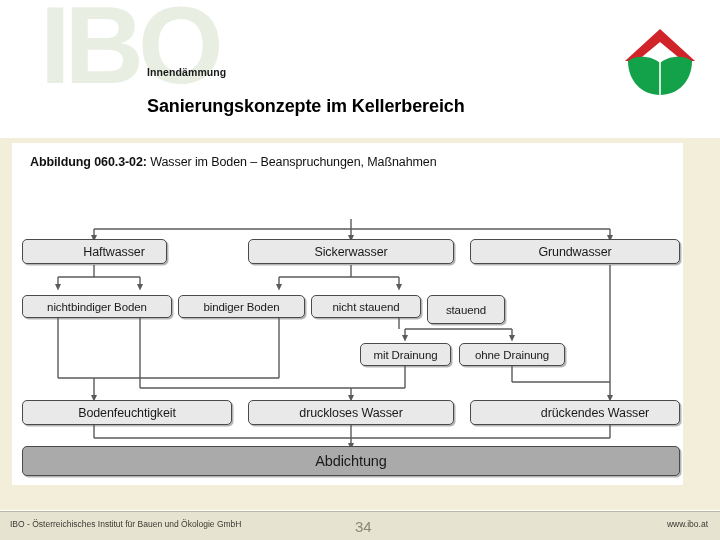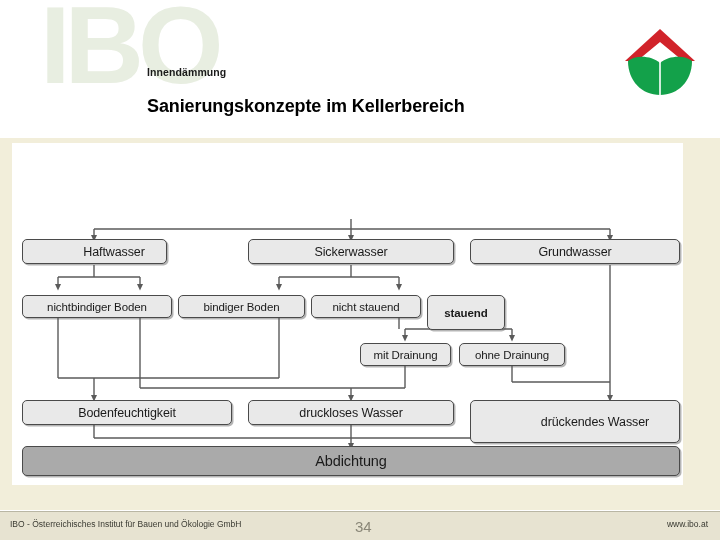--- a/index.html
+++ b/index.html
@@ -139,20 +139,23 @@
       <path d="M39 4 L74 36 L62 36 L39 17 L16 36 L4 36 Z" fill="#d1232a"></path>
       <path d="M39 38 C 30 30, 14 30, 7 36 C 7 56, 21 70, 39 70 C 39 58, 39 46, 39 38 Z" fill="#13a14a"></path>
       <path d="M39 38 C 48 30, 64 30, 71 36 C 71 56, 57 70, 39 70 C 39 58, 39 46, 39 38 Z" fill="#13a14a"></path>
       <path d="M39 37 L39 71" stroke="#ffffff" stroke-width="1.6" fill="none"></path>
     </svg>
   </div>
 
   <div id="cream"></div>
   <div id="figurepanel"></div>
 
+  <div id="caption">
+    <span class="cap-bold">Abbildung 060.3-02:</span><span> Wasser im Boden – Beanspruchungen, Maßnahmen</span>
+  </div>
 
   <svg id="diagram">
     <defs>
       <marker id="ah" markerWidth="8" markerHeight="8" refX="3.4" refY="3.2" orient="auto" markerUnits="userSpaceOnUse">
         <path d="M0,0 L6.8,3.2 L0,6.4 z" fill="#5a5a5a"></path>
       </marker>
     </defs>
     <g stroke="#5a5a5a" stroke-width="1.4" fill="none">
 
       <path d="M351,219 L351,229"></path>
@@ -213,38 +216,38 @@
 
   <div class="node small" style="left:22px; top:295px; width:150px; height:23px;">
     <span>nichtbindiger Boden</span>
   </div>
   <div class="node small" style="left:178px; top:295px; width:127px; height:23px;">
     <span>bindiger Boden</span>
   </div>
   <div class="node small" style="left:311px; top:295px; width:110px; height:23px;">
     <span>nicht stauend</span>
   </div>
-  <div class="node small" style="left:427px; top:295px; width:78px; height:35px;font-weight:bold;">
+  <div class="node small" style="left:427px; top:295px; width:78px; height:29px;">
     <span>stauend</span>
   </div>
 
   <div class="node small" style="left:360px; top:343px; width:91px; height:23px;">
     <span>mit Drainung</span>
   </div>
   <div class="node small" style="left:459px; top:343px; width:106px; height:23px;">
     <span>ohne Drainung</span>
   </div>
 
   <div class="node" style="left:22px; top:400px; width:210px; height:25px;">
     <span>Bodenfeuchtigkeit</span>
   </div>
   <div class="node" style="left:248px; top:400px; width:206px; height:25px;">
     <span>druckloses Wasser</span>
   </div>
-  <div class="node" style="left:470px; top:400px; width:210px; height:43px;padding-left:40px;">
+  <div class="node" style="left:470px; top:400px; width:210px; height:25px;padding-left:40px;">
     <span>drückendes Wasser</span>
   </div>
 
   <div class="node dark" style="left:22px; top:446px; width:658px; height:30px;">
     <span>Abdichtung</span>
   </div>
 
   <div id="footrule"></div>
   <div id="footer"></div>
   <div id="foot-left">IBO - Österreichisches Institut für Bauen und Ökologie GmbH</div>

